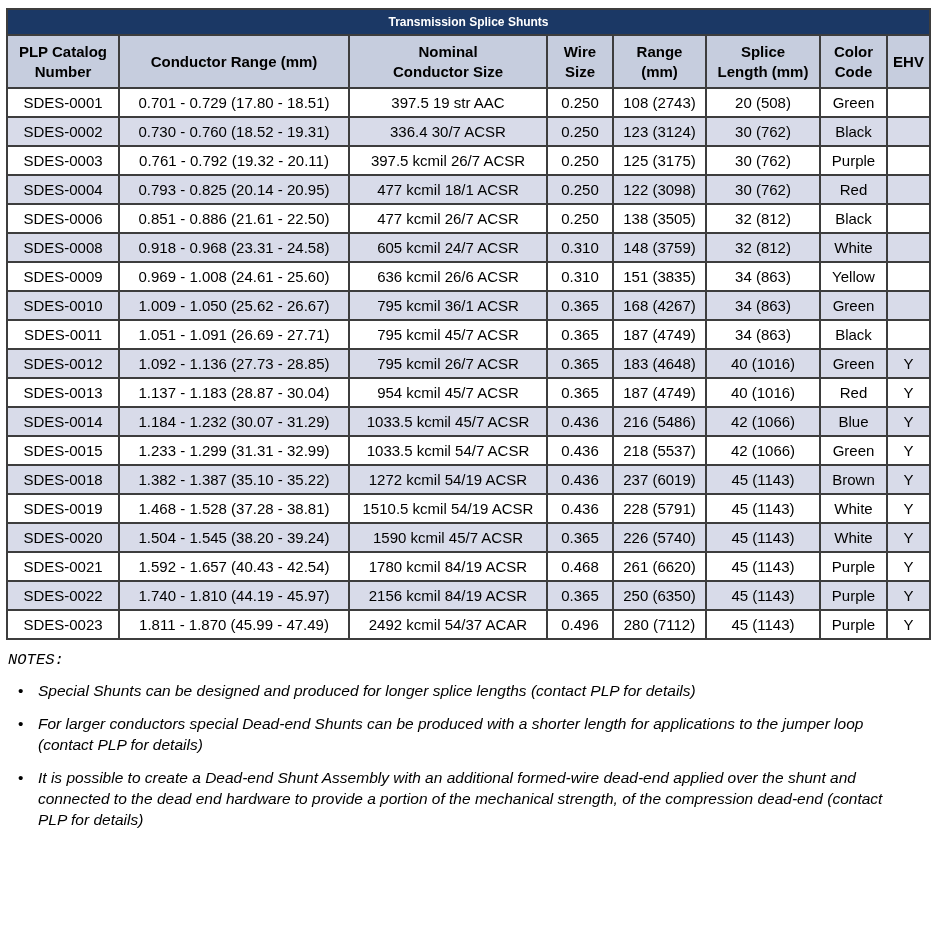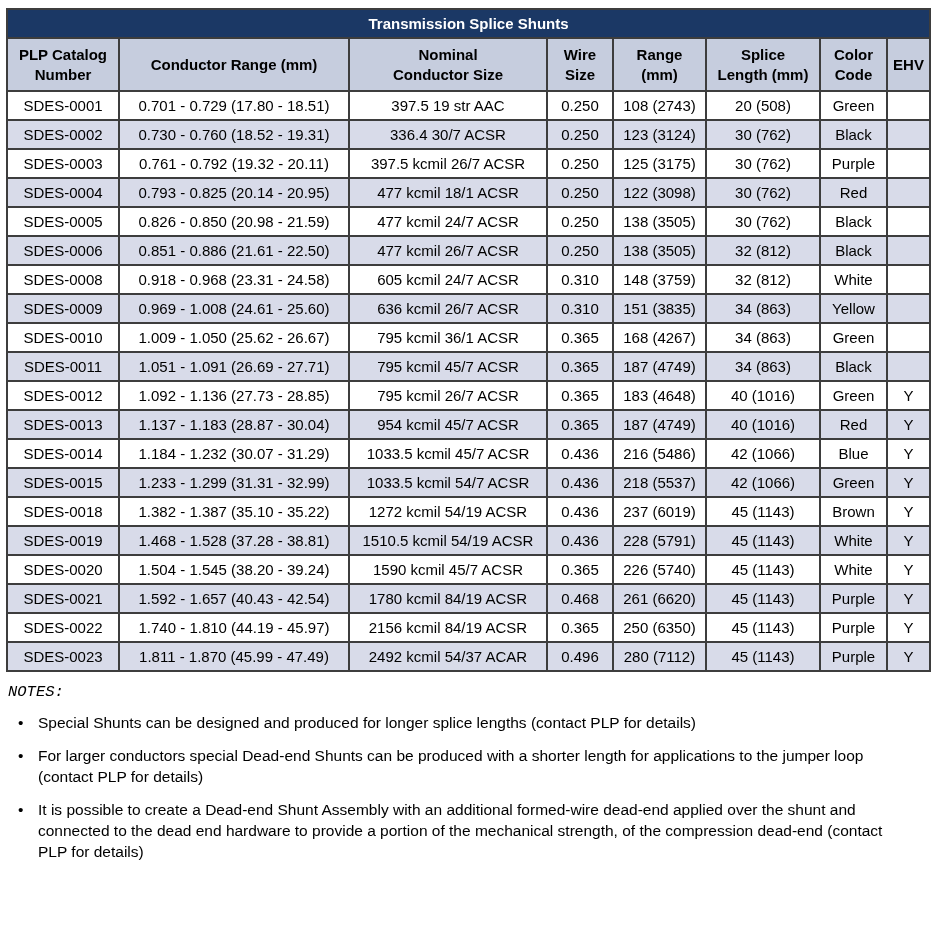--- a/index.html
+++ b/index.html
@@ -23,21 +23,21 @@
   }
   table.shunt-table th,
   table.shunt-table td {
     border: 2px solid #3d3d3d;
     overflow: hidden;
   }
   .title-cell {
     background: #1b3865;
     color: #ffffff;
     font-weight: bold;
-    font-size: 15px;
+    font-size: 12px;
     text-align: center;
     padding: 5px 2px;
     border: 2px solid #3d3d3d;
   }
   th.col-h {
     background: #c6cdde;
     font-weight: bold;
     font-size: 15px;
     line-height: 1.3;
     text-align: center;
@@ -70,20 +70,21 @@
     margin: 10px 0 12px 0;
     max-width: 905px;
   }
   .note-bullet {
     flex: 0 0 30px;
     padding-left: 10px;
     box-sizing: border-box;
   }
   .note-text {
     flex: 1;
+    font-style: italic;
   }
 </style>
 </head>
 <body>
 
 <div class="page">
 
   <table class="shunt-table">
     <colgroup>
       <col style="width:112px">
@@ -151,30 +152,20 @@
           <td>SDES-0004</td>
           <td>0.793 - 0.825 (20.14 - 20.95)</td>
           <td>477 kcmil 18/1 ACSR</td>
           <td>0.250</td>
           <td>122 (3098)</td>
           <td>30 (762)</td>
           <td>Red</td>
           <td></td>
         </tr>
         <tr>
-          <td>SDES-0005</td>
-          <td>0.826 - 0.850 (20.98 - 21.59)</td>
-          <td>477 kcmil 24/7 ACSR</td>
-          <td>0.250</td>
-          <td>138 (3505)</td>
-          <td>30 (762)</td>
-          <td>Black</td>
-          <td></td>
-        </tr>
-        <tr>
           <td>SDES-0006</td>
           <td>0.851 - 0.886 (21.61 - 22.50)</td>
           <td>477 kcmil 26/7 ACSR</td>
           <td>0.250</td>
           <td>138 (3505)</td>
           <td>32 (812)</td>
           <td>Black</td>
           <td></td>
         </tr>
         <tr>
@@ -183,21 +174,21 @@
           <td>605 kcmil 24/7 ACSR</td>
           <td>0.310</td>
           <td>148 (3759)</td>
           <td>32 (812)</td>
           <td>White</td>
           <td></td>
         </tr>
         <tr>
           <td>SDES-0009</td>
           <td>0.969 - 1.008 (24.61 - 25.60)</td>
-          <td>636 kcmil 26/7 ACSR</td>
+          <td>636 kcmil 26/6 ACSR</td>
           <td>0.310</td>
           <td>151 (3835)</td>
           <td>34 (863)</td>
           <td>Yellow</td>
           <td></td>
         </tr>
         <tr>
           <td>SDES-0010</td>
           <td>1.009 - 1.050 (25.62 - 26.67)</td>
           <td>795 kcmil 36/1 ACSR</td>

